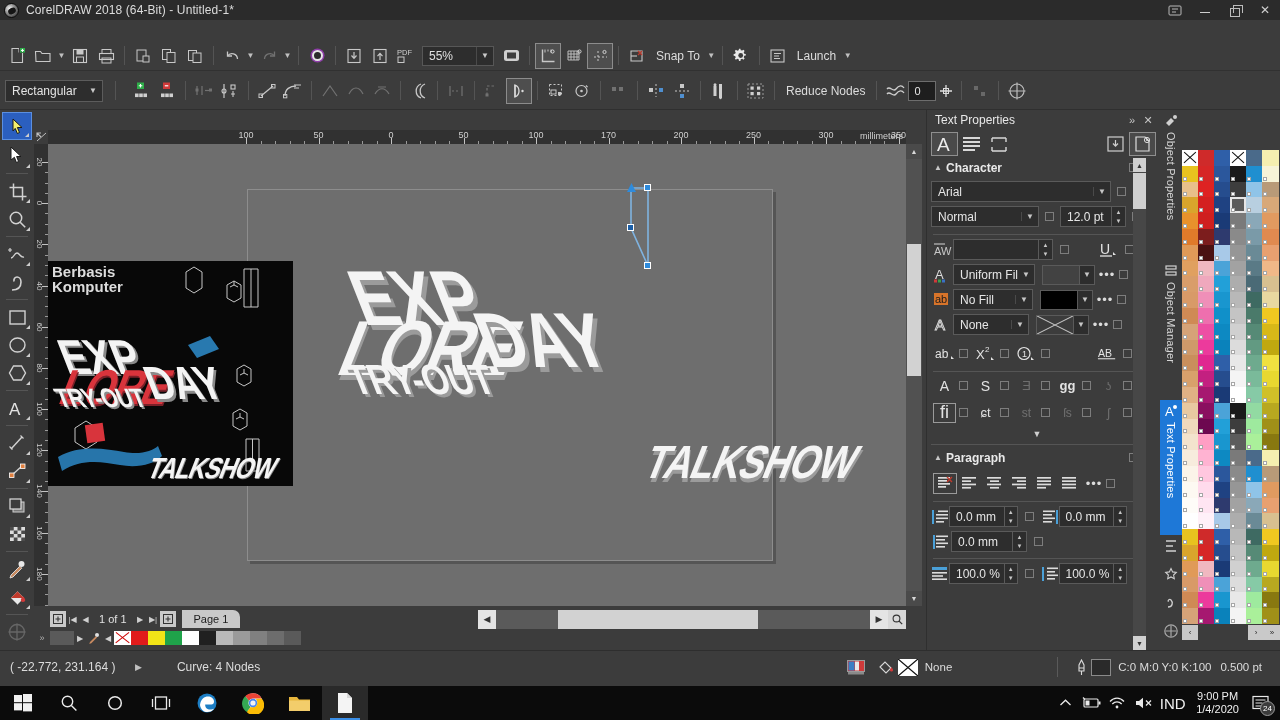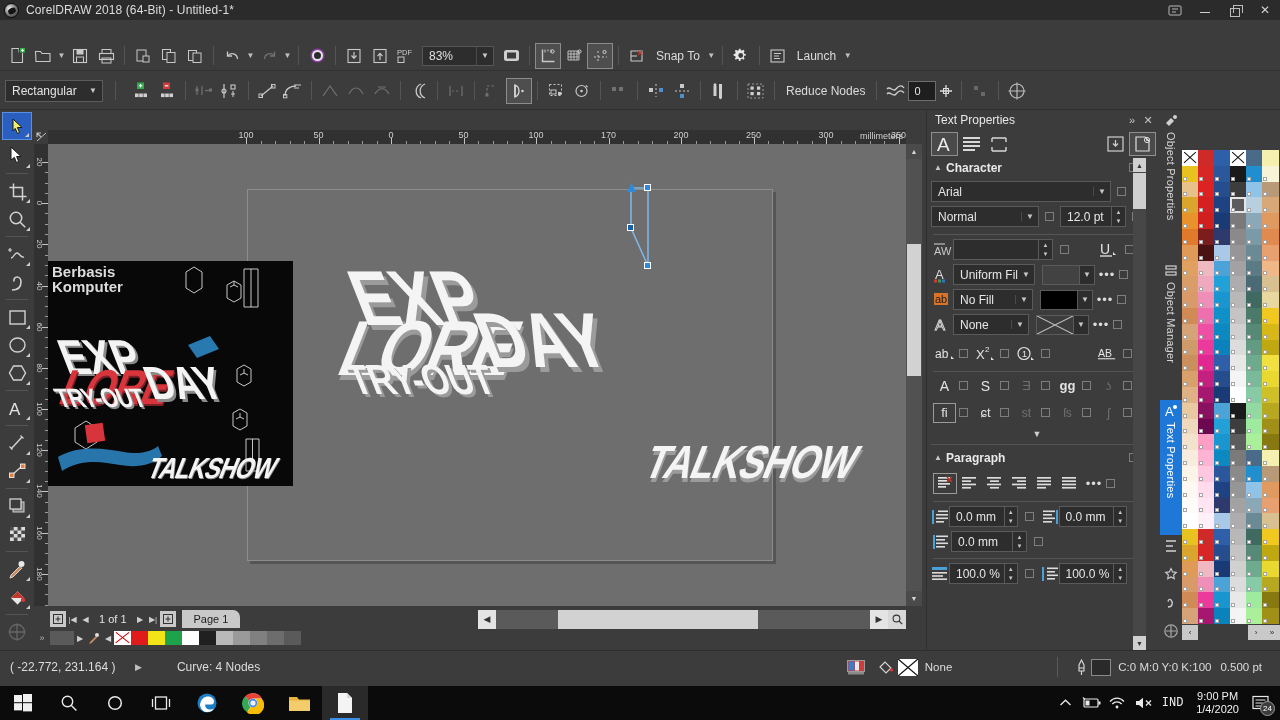--- a/index.html
+++ b/index.html
@@ -397,21 +397,21 @@
           <path d="M8 12V5.7M5.5 8.2L8 5.4l2.5 2.8" fill="none" stroke="#c8c8c8" stroke-width="1.2"></path>
         </svg>
     </div>
     <div class="tb-ico">
       <svg width="20" height="17" viewBox="0 0 20 17">
           <text x="1" y="8" font-size="7.5" fill="#d0d0d0" font-family="Liberation Sans">PDF</text>
           <rect x="2" y="10" width="6" height="5.5" fill="none" stroke="#c8c8c8" stroke-width="1"></rect>
         </svg>
     </div>
     <div class="zoombox">
-      <div class="zv">83%</div>
+      <div class="zv">55%</div>
       <div class="zc">▼</div>
     </div>
     <div class="tb-ico" style="margin-left:4px;">
       <svg width="19" height="15" viewBox="0 0 19 15">
           <rect x="2" y="2" width="15" height="11" rx="2.5" fill="#cfcfcf"></rect>
           <rect x="5" y="4.5" width="9" height="6" fill="#3c3c3c"></rect>
         </svg>
     </div>
     <div class="tb-sep"></div>
     <div class="tb-ico active-box">
@@ -1295,21 +1295,21 @@
         <span class="sqbtn" style="margin:0 6px 0 3px;"></span>
         <span class="gi dim" style="font-size:13px;">Ǝ</span>
         <span class="sqbtn" style="margin:0 6px 0 3px;"></span>
         <span class="gi" style="font-size:13px;font-weight:bold;">gg</span>
         <span class="sqbtn" style="margin:0 6px 0 3px;"></span>
         <span class="gi dim" style="font-size:11px;">ʖ</span>
         <span class="sqbtn" style="margin:0 9px 0 3px;"></span>
       </div>
 
       <div class="gridrow">
-        <span class="gi boxed" style="font-size:13px;text-align:center;">fi</span>
+        <span class="gi boxed" style="font-size:18px;text-align:center;">fi</span>
         <span class="sqbtn" style="margin:0 6px 0 3px;"></span>
         <span class="gi" style="font-size:13px;">ɕt</span>
         <span class="sqbtn" style="margin:0 6px 0 3px;"></span>
         <span class="gi dim" style="font-size:12px;">st</span>
         <span class="sqbtn" style="margin:0 6px 0 3px;"></span>
         <span class="gi dim" style="font-size:12px;">ſs</span>
         <span class="sqbtn" style="margin:0 6px 0 3px;"></span>
         <span class="gi dim" style="font-size:12px;">ʃ</span>
         <span class="sqbtn" style="margin:0 9px 0 3px;"></span>
       </div>
@@ -2174,21 +2174,21 @@
             <path d="M4.3 8C5.7 6.6 7.3 5.9 9 5.9s3.3.7 4.7 2.1" fill="none" stroke="#e9e9e9" stroke-width="1.3"></path>
             <circle cx="9" cy="11" r="1.4" fill="#e9e9e9"></circle>
           </svg>
       </div>
       <div class="ti">
         <svg width="19" height="14" viewBox="0 0 19 14">
             <path d="M2 5h3l4-3.3v10.6L5 9H2z" fill="#e9e9e9"></path>
             <path d="M12 4.5l5 5M17 4.5l-5 5" stroke="#e9e9e9" stroke-width="1.3"></path>
           </svg>
       </div>
-      <div class="ti" style="width:33px;font-size:12px;color:#f0f0f0;font-family:Liberation Mono, monospace;">IND</div>
+      <div class="ti" style="width:33px;font-size:15px;color:#f0f0f0;">IND</div>
       <div class="clock">
         <div>9:00 PM</div>
         <div>1/4/2020</div>
       </div>
       <div class="notif">
         <svg width="18" height="16" viewBox="0 0 18 16">
             <rect x="1" y="1.5" width="15" height="12" fill="none" stroke="#e9e9e9" stroke-width="1.2"></rect>
             <path d="M3.5 5h10M3.5 8h7M3.5 11h9" stroke="#e9e9e9" stroke-width="1.1"></path>
           </svg>
         <span class="badge">24</span>

